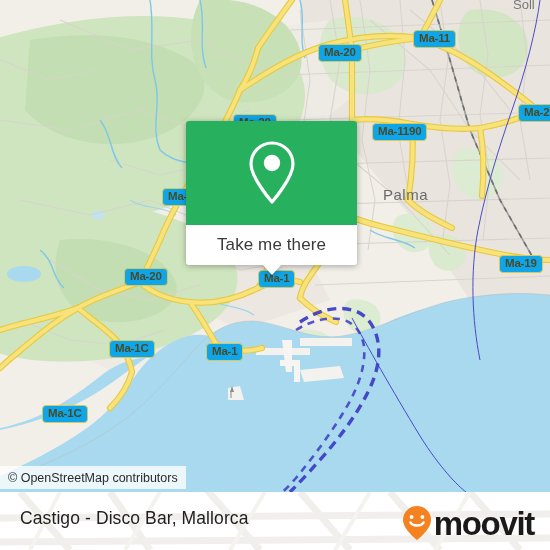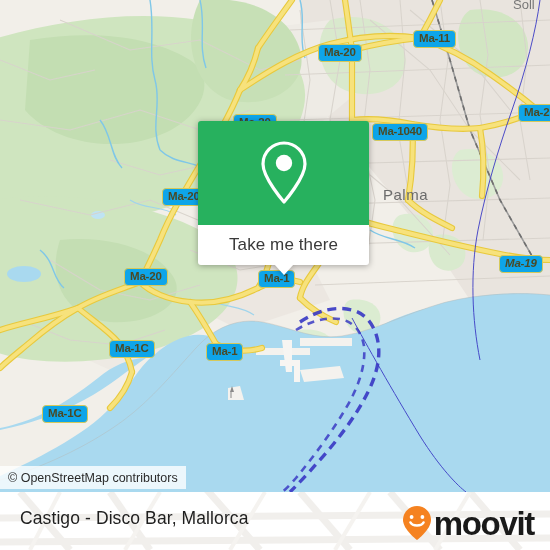--- a/index.html
+++ b/index.html
@@ -57,21 +57,21 @@
     position: absolute;
     color: #777;
     font-size: 13px;
     font-family: "Liberation Sans", sans-serif;
     white-space: nowrap;
   }
 
   
   #callout {
     position: absolute;
-    left: 198px;
+    left: 186px;
     top: 121px;
     width: 171px;
     z-index: 40;
     filter: drop-shadow(0 1px 3px rgba(0,0,0,0.32));
   }
   #callout-top {
     height: 104px;
     background: #27b15e;
     border-radius: 3px 3px 0 0;
     display: flex;
@@ -361,28 +361,28 @@
       <path d="M230,392 L232,386 L234,392 Z" fill="#8a8a8a"></path>
       <path d="M231,392 L231,398" stroke="#8a8a8a" stroke-width="1"></path>
     </svg>
 
     <div class="place-label" style="left:383px; top:186px;">Palma</div>
     <div class="place-label-small" style="left:513px; top:-3px;">Soll</div>
 
     <div class="shield" style="left:318px; top:44px;">Ma-20</div>
     <div class="shield" style="left:413px; top:30px;">Ma-11</div>
     <div class="shield" style="left:518px; top:104px;">Ma-20</div>
-    <div class="shield" style="left:372px; top:123px;">Ma-1040</div>
+    <div class="shield" style="left:372px; top:123px;">Ma-1190</div>
     <div class="shield" style="left:233px; top:114px;">Ma-20</div>
     <div class="shield" style="left:162px; top:188px;">Ma-20</div>
     <div class="shield" style="left:124px; top:268px;">Ma-20</div>
     <div class="shield" style="left:258px; top:270px;">Ma-1</div>
     <div class="shield" style="left:109px; top:340px;">Ma-1C</div>
     <div class="shield" style="left:206px; top:343px;">Ma-1</div>
-    <div class="shield" style="left:499px; top:255px;font-style:italic;">Ma-19</div>
+    <div class="shield" style="left:499px; top:255px;">Ma-19</div>
     <div class="shield" style="left:42px; top:405px;">Ma-1C</div>
   </div>
 
   <div id="callout">
     <div id="callout-top">
       <svg width="56" height="70" viewBox="0 0 56 70">
         <path d="M28,5 C16.4,5 7,14.4 7,26 C7,40 28,64 28,64 C28,64 49,40 49,26 C49,14.4 39.6,5 28,5 Z" fill="none" stroke="#ffffff" stroke-width="3.2" stroke-linejoin="round"></path>
         <circle cx="28" cy="25" r="8.2" fill="#ffffff"></circle>
       </svg>
     </div>

